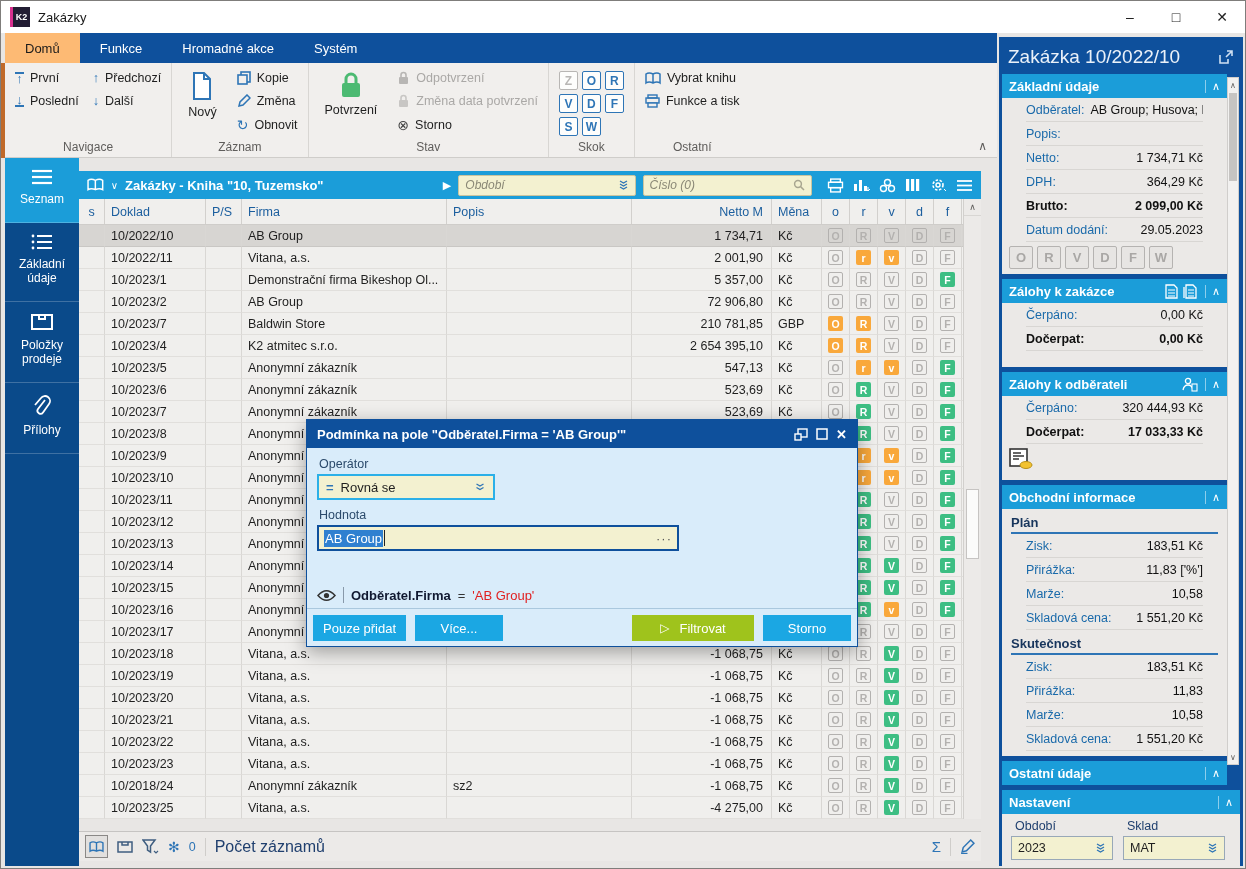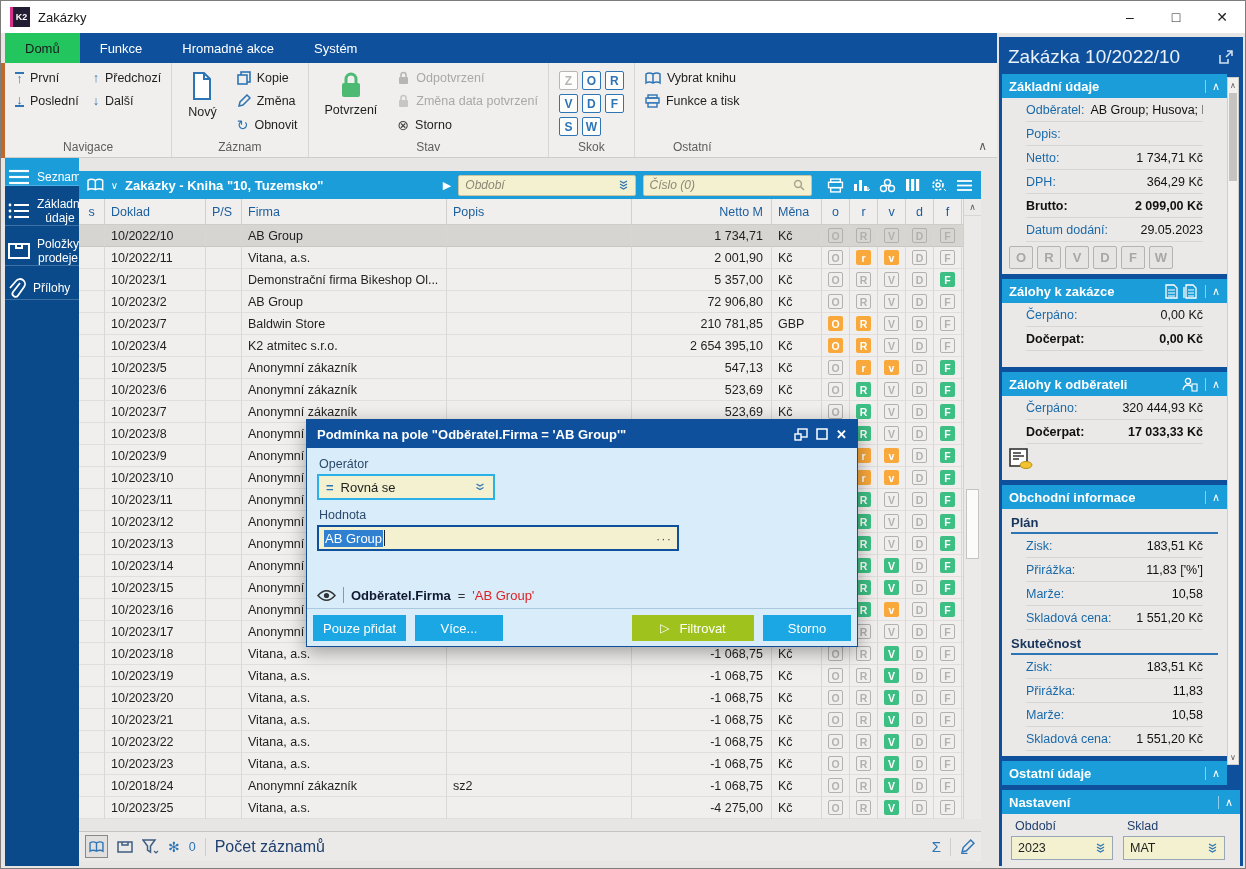--- a/index.html
+++ b/index.html
@@ -10,21 +10,21 @@
   
   .titlebar { position:absolute; left:0; top:0; width:100%; height:32px; background:#ffffff; display:flex; align-items:center; }
   .k2logo { width:20px; height:20px; margin-left:9px; background:#221d33; color:#fff; font-size:9px; font-weight:bold; display:flex; align-items:center; justify-content:center; border-left:3px solid #d9308f; }
   .wintitle { margin-left:8px; font-size:13px; color:#1a1a1a; }
   .winctrls { margin-left:auto; display:flex; height:100%; }
   .wbtn { width:46px; height:100%; display:flex; align-items:center; justify-content:center; font-size:14px; color:#222; }
 
   
   .tabsbar { position:absolute; left:4px; top:32px; width:992px; height:30px; background:#0e509c; display:flex; align-items:stretch; }
   .rtab { padding:0 20px; display:flex; align-items:center; color:#fff; font-size:13px; }
-  .rtab.active { background:#22c55e; color:#1a1a1a; }
+  .rtab.active { background:#fdba74; color:#1a1a1a; }
 
   
   .ribbon { position:absolute; left:4px; top:62px; width:992px; height:95px; background:#f1efed; border-bottom:1px solid #cfcdca; display:flex; }
   .edge-accent { position:absolute; left:0; top:62px; width:4px; height:95px; background:#c06a2a; }
   .rgroup { position:relative; border-right:1px solid #d8d6d3; display:flex; flex-direction:column; }
   .rgroup-body { flex:1; display:flex; align-items:flex-start; padding:8px 10px 0 10px; gap:14px; }
   .rgroup-label { text-align:center; color:#5f5d5b; font-size:12px; padding-bottom:3px; }
   .rcol { display:flex; flex-direction:column; gap:9px; }
   .ritem { display:flex; align-items:center; gap:6px; font-size:12.5px; color:#1f1f1f; white-space:nowrap; }
   .ritem.dis { color:#aaa8a6; }
@@ -32,21 +32,21 @@
   .blu { color:#2e75b6; }
   .bararrow { display:inline-flex; flex-direction:column; align-items:center; line-height:10px; color:#2e75b6; font-size:13px; }
   .bararrow .bar { width:9px; height:2px; background:#2e75b6; }
   .chiprow { display:flex; gap:4px; margin-bottom:4px; }
   .chip { width:19px; height:19px; border:1px solid #2e75b6; color:#2e75b6; background:#fdfdfc; font-size:12px; font-weight:bold; display:flex; align-items:center; justify-content:center; border-radius:2px; }
   .chip.dis { border-color:#b8b6b4; color:#b8b6b4; }
   .ribbon-collapse { position:absolute; right:10px; bottom:4px; color:#5f5d5b; font-size:12px; }
 
   
   .sidebar { position:absolute; left:4px; top:157px; width:74px; height:708px; background:#0a4a8a; display:flex; flex-direction:column; }
-  .sbitem { padding:11px 3px 0; color:#fff; text-align:center; font-size:12px; line-height:14px; border-bottom:1px solid rgba(255,255,255,.22); display:flex; flex-direction:row; align-items:center; gap:7px; }
+  .sbitem { padding:11px 3px 16px; color:#fff; text-align:center; font-size:12px; line-height:14px; border-bottom:1px solid rgba(255,255,255,.22); display:flex; flex-direction:column; align-items:center; gap:7px; }
   .sbitem.active { background:#1b9dd9; }
   .sbitem svg { display:block; }
 
   
   .main { position:absolute; left:78px; top:157px; width:918px; height:708px; background:#e8e6e4; }
   .browser-bar { position:absolute; left:0; top:13px; width:902px; height:28px; background:#1b9dd9; display:flex; align-items:center; padding:0 8px; gap:7px; color:#fff; }
   .bb-title { font-size:13px; font-weight:bold; white-space:nowrap; width:316px; overflow:hidden; }
   .bb-play { font-size:11px; }
   .bb-input { height:21px; background:#f3f1d0; border:1px solid #c9c5a0; border-radius:2px; display:flex; align-items:center; padding:0 6px; font-size:12px; font-style:italic; color:#8a8876; }
   .bb-input .sp { flex:1; }

